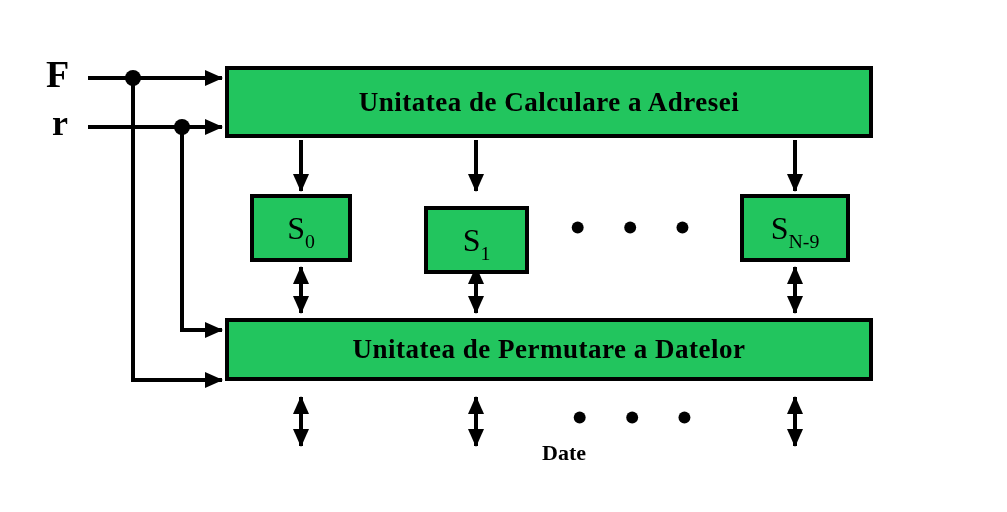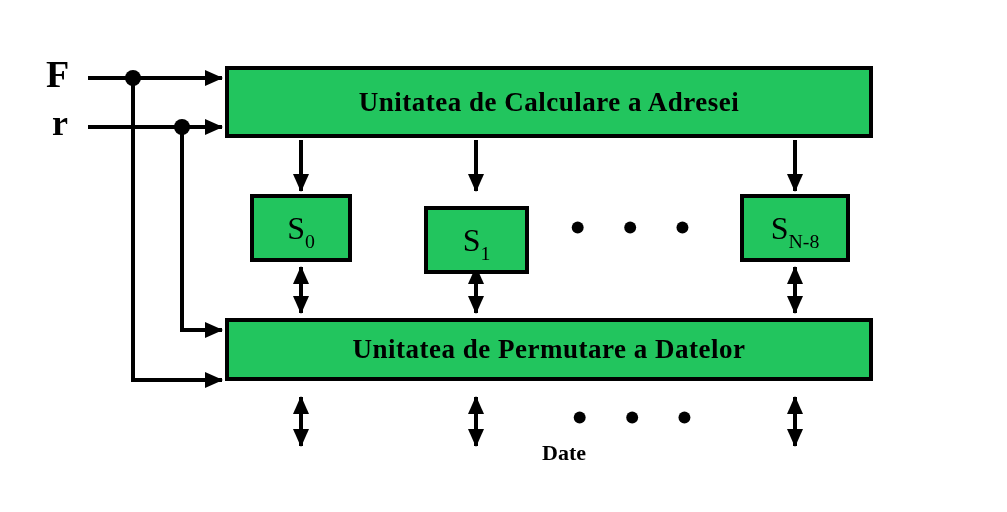--- a/index.html
+++ b/index.html
@@ -111,21 +111,21 @@
     <span>Unitatea de Calculare a Adresei</span>
   </div>
 
   <div class="box s-box" style="left:250px; top:194px; width:102px; height:68px;">
     <span><span>S</span><sub>0</sub></span>
   </div>
   <div class="box s-box" style="left:424px; top:194px; width:105px; height:68px;margin-top:12px;">
     <span><span>S</span><sub>1</sub></span>
   </div>
   <div class="box s-box" style="left:740px; top:194px; width:110px; height:68px;">
-    <span><span>S</span><sub>N-8</sub></span>
+    <span><span>S</span><sub>N-9</sub></span>
   </div>
 
   <div class="ellipsis" style="left:570px; top:206px;">• • •</div>
 
   <div class="box unit-box" style="left:225px; top:318px; width:648px; height:63px;">
     <span>Unitatea de Permutare a Datelor</span>
   </div>
 
   <div class="ellipsis" style="left:572px; top:396px;">• • •</div>
 

